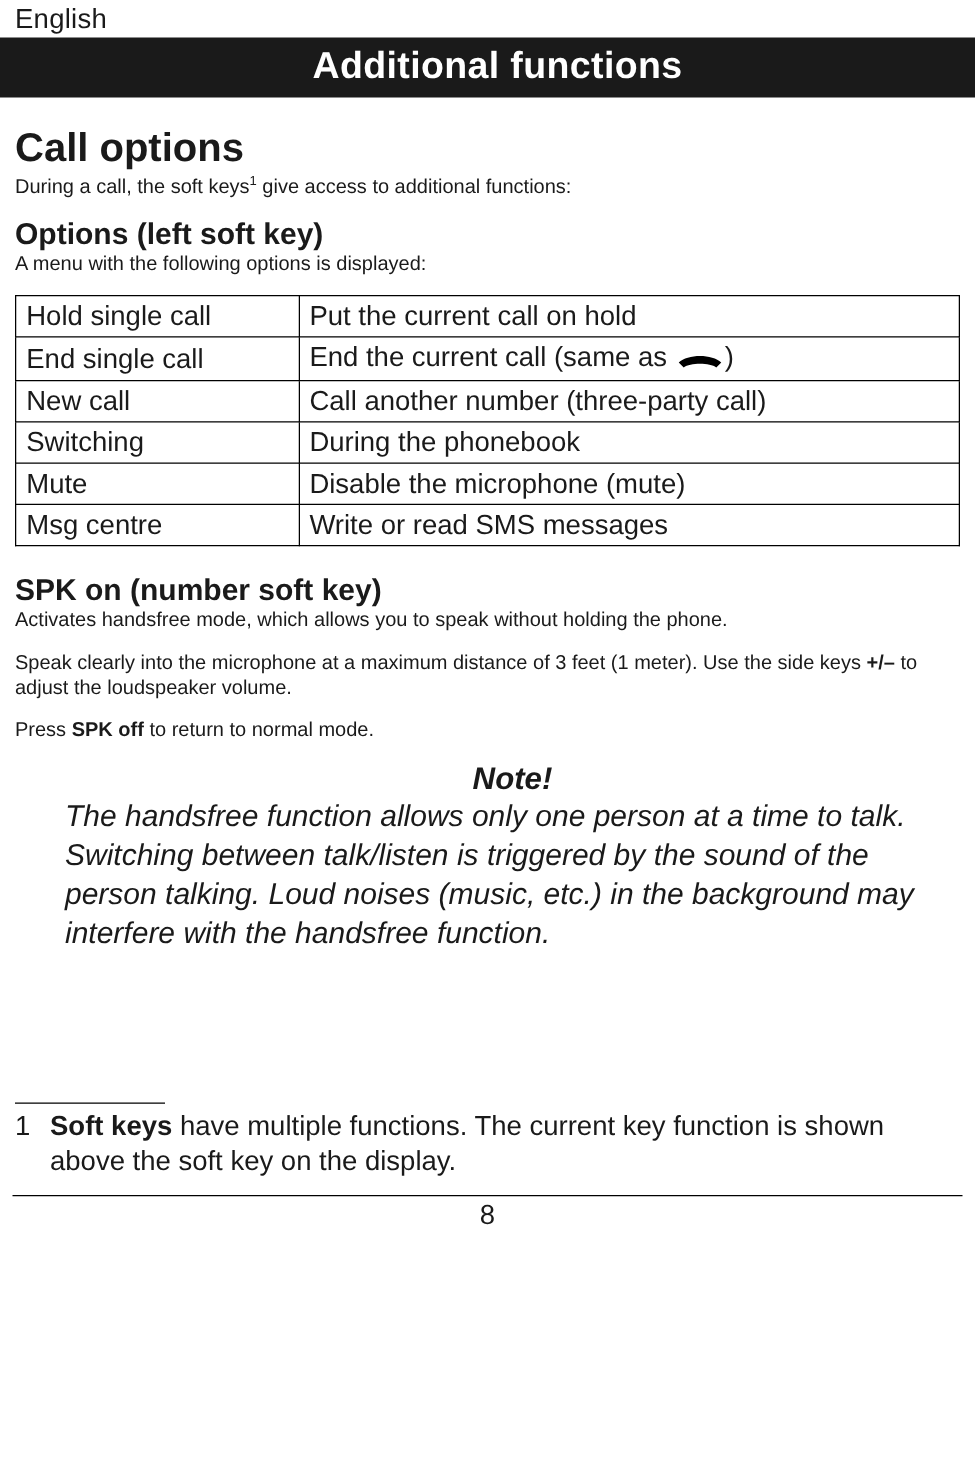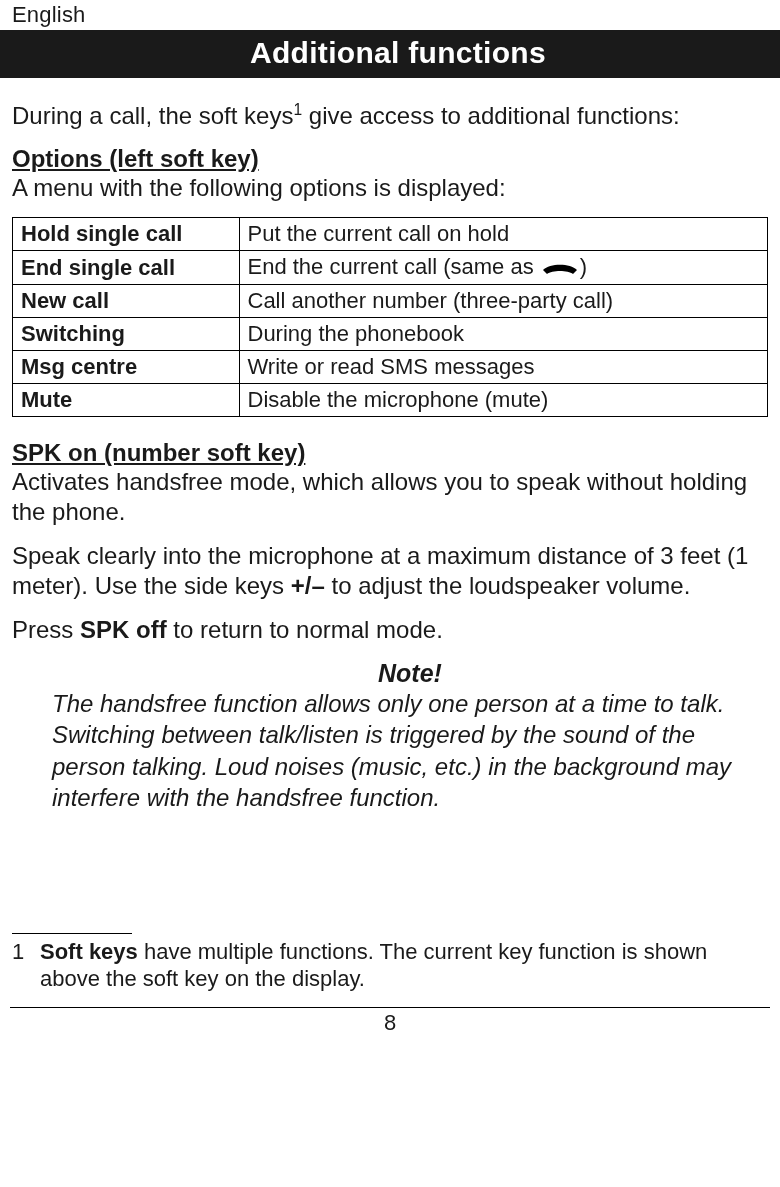--- a/index.html
+++ b/index.html
@@ -28,43 +28,42 @@
     padding: 6px 0 8px 16px;
     margin: 2px -12px 22px -12px;
     letter-spacing: 0.3px;
   }
   h1.section {
     font-size: 32px;
     font-weight: bold;
     margin: 0 0 2px 0;
   }
   p.body {
-    font-size: 24px;
+    font-size: 16px;
     line-height: 1.25;
     margin: 0 0 14px 0;
   }
   .sup { font-size: 0.65em; vertical-align: super; }
   h2.sub {
     font-size: 24px;
     font-weight: bold;
     margin: 0 0 0 0;
-    text-decoration: underline;
   }
   table.opts {
     border-collapse: collapse;
     width: 100%;
     margin: 6px 0 22px 0;
   }
   table.opts td {
     border: 1px solid #000;
     font-size: 22px;
     padding: 3px 8px;
     vertical-align: middle;
   }
-  table.opts td.k { font-weight: bold; width: 30%; }
+  table.opts td.k { font-weight: normal; width: 30%; }
   .end-icon {
     display: inline-block;
     vertical-align: middle;
   }
   .note-block {
     padding-left: 40px;
     margin-top: 6px;
   }
   .note-title {
     font-style: italic;
@@ -102,20 +101,21 @@
   }
   .bold { font-weight: bold; }
 </style>
 </head>
 <body>
 
 <div class="page">
   <div class="lang">English</div>
   <div class="banner">Additional functions</div>
 
+  <h1 class="section">Call options</h1>
   <p class="body">
     <span>During a call, the soft keys</span><span class="sup">1</span><span> give access to additional functions:</span>
   </p>
 
   <h2 class="sub">Options (left soft key)</h2>
   <p class="body">A menu with the following options is displayed:</p>
 
   <table class="opts">
     <tbody>
         <tr>
@@ -132,26 +132,26 @@
     </tr>
     <tr>
       <td class="k">New call</td>
       <td>Call another number (three-party call)</td>
     </tr>
     <tr>
       <td class="k">Switching</td>
       <td>During the phonebook</td>
     </tr>
     <tr>
+      <td class="k">Mute</td>
+      <td>Disable the microphone (mute)</td>
+    </tr>
+    <tr>
       <td class="k">Msg centre</td>
       <td>Write or read SMS messages</td>
-    </tr>
-    <tr>
-      <td class="k">Mute</td>
-      <td>Disable the microphone (mute)</td>
     </tr>
   </tbody>
     </table>
 
   <h2 class="sub">SPK on (number soft key)</h2>
   <p class="body">Activates handsfree mode, which allows you to speak without holding the phone.</p>
   <p class="body">
     <span>Speak clearly into the microphone at a maximum distance of 3 feet (1 meter). Use the side keys </span><span class="bold">+/–</span><span> to adjust the loudspeaker volume.</span>
   </p>
   <p class="body">

